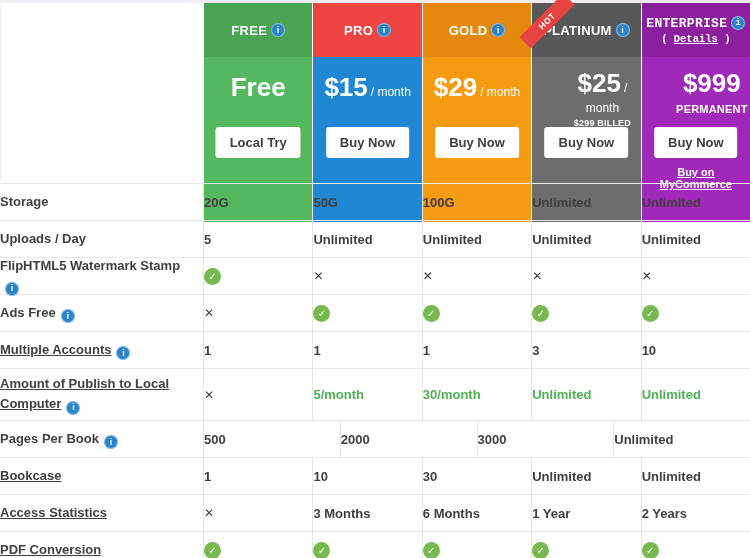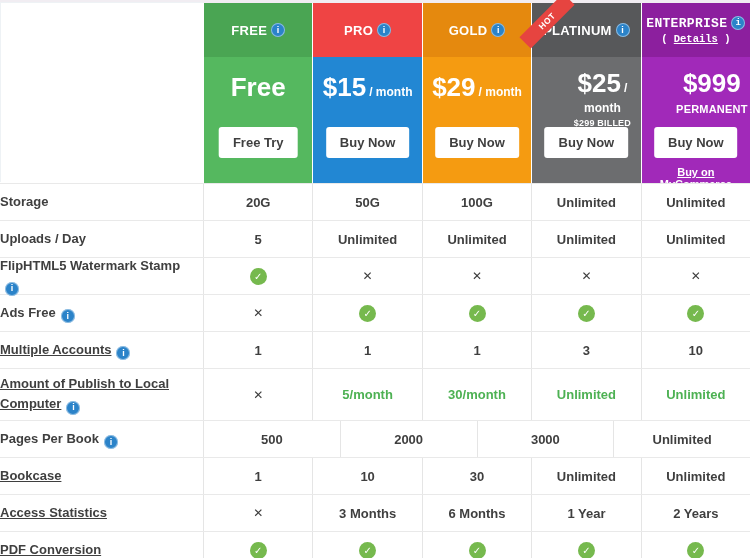--- a/index.html
+++ b/index.html
@@ -6,31 +6,31 @@
   body{
     width:750px;height:558px;overflow:hidden;position:relative;
     background:#ffffff;
     font-family:"Liberation Sans","DejaVu Sans",sans-serif;
     -webkit-font-smoothing:antialiased;
   }
   .top-strip{position:absolute;top:0;left:0;width:750px;height:3px;background:#f1edf2;}
   .left-panel{position:absolute;top:2px;left:0;width:203px;height:180px;background:#fff;border-top:1px solid #eef2f5;border-left:1px solid #eef2f5;box-sizing:border-box;}
 
   
-  .cards{position:absolute;left:203px;top:3px;width:547px;height:180px;display:flex;}
+  .cards{position:absolute;left:203px;top:3px;width:547px;height:219px;display:flex;}
   .card{flex:1;display:flex;flex-direction:column;border-left:1px solid #ffffff;box-sizing:border-box;position:relative;}
   .card-header{height:54px;display:flex;flex-direction:column;align-items:center;justify-content:center;color:#fff;}
   .plan-name{font-size:13px;font-weight:700;letter-spacing:.3px;display:flex;align-items:center;gap:4px;white-space:nowrap;}
   .plan-subtitle{font-size:10.5px;color:#fff;margin-top:2px;font-weight:600;}
   .plan-subtitle .u{text-decoration:underline;cursor:pointer;}
   .card-body{flex:1;position:relative;color:#fff;text-align:center;}
   .price-block{position:absolute;top:16px;left:0;right:0;line-height:1.1;}
   .price-block.with-note{top:12px;padding-left:32px;}
   .price{font-size:26px;font-weight:700;}
-  .price-suffix{font-size:12px;font-weight:700;margin-left:3px;}
+  .price-suffix{font-size:12px;font-weight:400;margin-left:3px;}
   .price-note{font-size:9px;font-weight:700;margin-top:4px;letter-spacing:.2px;}
   .price-note.big{font-size:11px;margin-top:5px;}
   .buy-btn{position:absolute;top:70px;left:50%;transform:translateX(-50%);
     background:#fff;border:none;border-radius:3px;color:#3f3f3f;
     font-family:inherit;font-size:13px;font-weight:700;padding:8px 14px;cursor:pointer;white-space:nowrap;}
   .footer-link{position:absolute;top:109px;left:0;right:0;font-size:11px;font-weight:700;
     color:#fff;text-decoration:underline;cursor:pointer;}
   .ribbon{position:absolute;top:10px;left:-16px;width:62px;transform:rotate(-45deg);
     background:#e64440;color:#fff;font-size:8.5px;font-weight:700;text-align:center;
     padding:3px 0;letter-spacing:.6px;z-index:3;}
@@ -48,42 +48,42 @@
   .cross-icon::before{content:"\2715";}
 
   
   .table{position:absolute;top:183px;left:0;width:750px;}
   .row{display:flex;height:37px;border-top:1px solid #e9e9e9;box-sizing:border-box;}
   .row.tall{height:52px;}
   .label-cell{width:203px;box-sizing:border-box;display:flex;align-items:center;
     padding:0 10px 0 0;font-size:13px;font-weight:600;color:#3f3f3f;line-height:1.5;}
   .label-text.u{text-decoration:underline;cursor:pointer;}
   .value-cell{flex:1;border-left:1px solid #e5e5e5;box-sizing:border-box;
-    display:flex;align-items:center;justify-content:center;
+    display:flex;align-items:center;
     font-size:13px;font-weight:600;color:#3f3f3f;}
   .value-cell .green{color:#4db153;font-weight:700;}
 </style>
 </head>
 <body>
 
 <div class="top-strip"></div>
 <div class="left-panel"></div>
 <div class="cards" id="cards">
     <div class="card" style="background: rgb(85, 184, 95);">
       <div class="card-header" style="background: rgb(74, 165, 83);">
         <div class="plan-name">
           <span>FREE</span>
           <span class="info-icon"></span>
         </div>
       </div>
       <div class="card-body">
         <div class="price-block">
           <div><span class="price">Free</span></div>
         </div>
-        <button class="buy-btn">Free Try</button>
+        <button class="buy-btn">Local Try</button>
       </div>
     </div>
     <div class="card" style="background: rgb(34, 135, 211);">
       <div class="card-header" style="background: #ef4444;">
         <div class="plan-name">
           <span>PRO</span>
           <span class="info-icon"></span>
         </div>
       </div>
       <div class="card-body">

